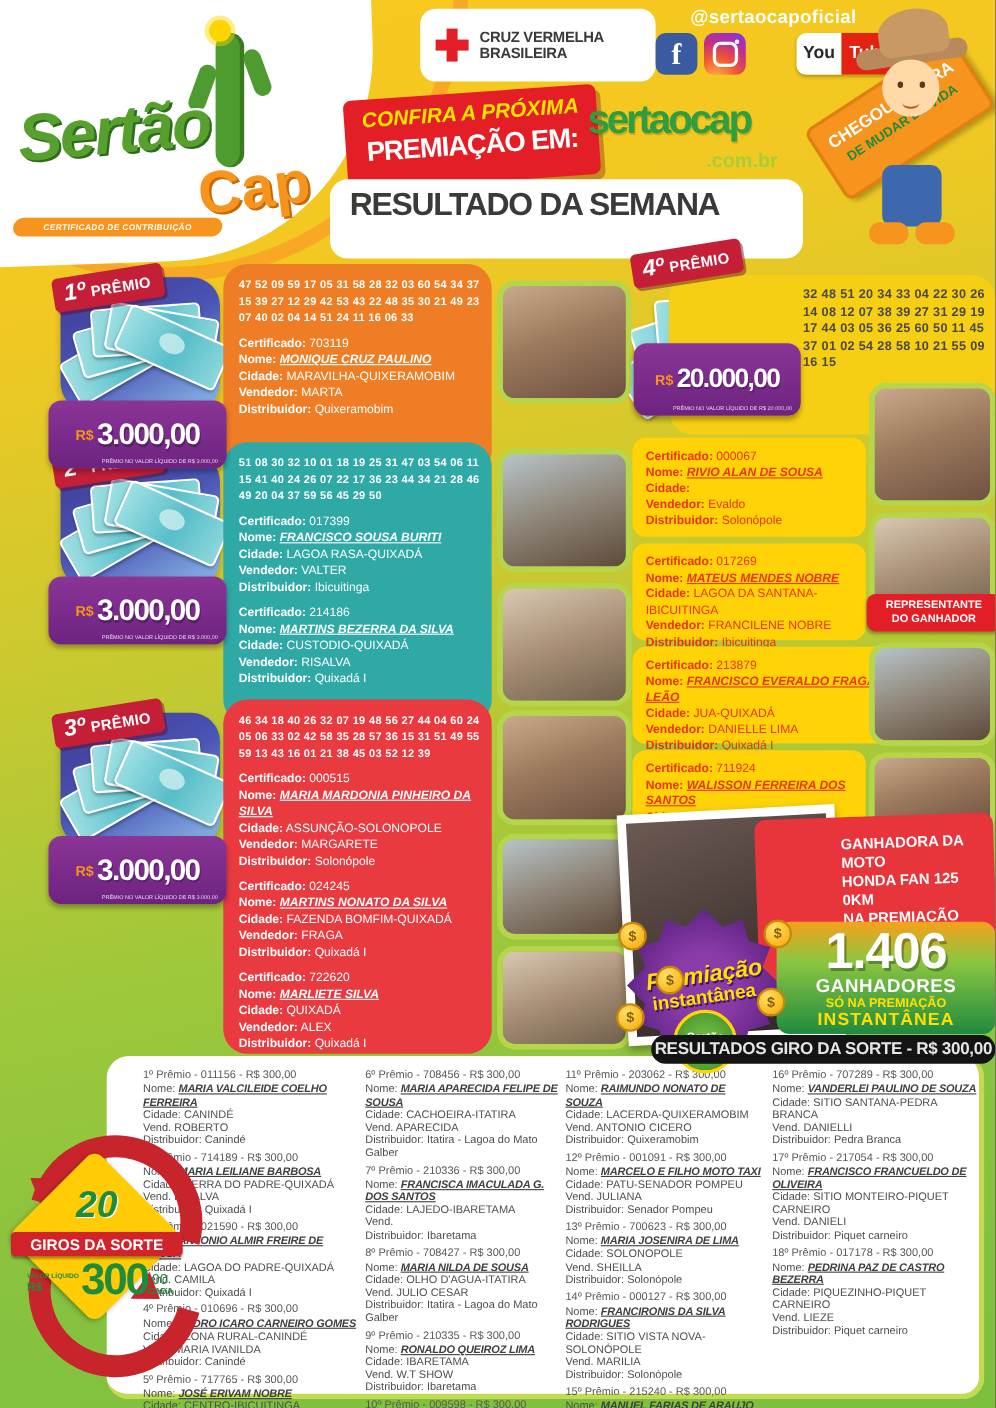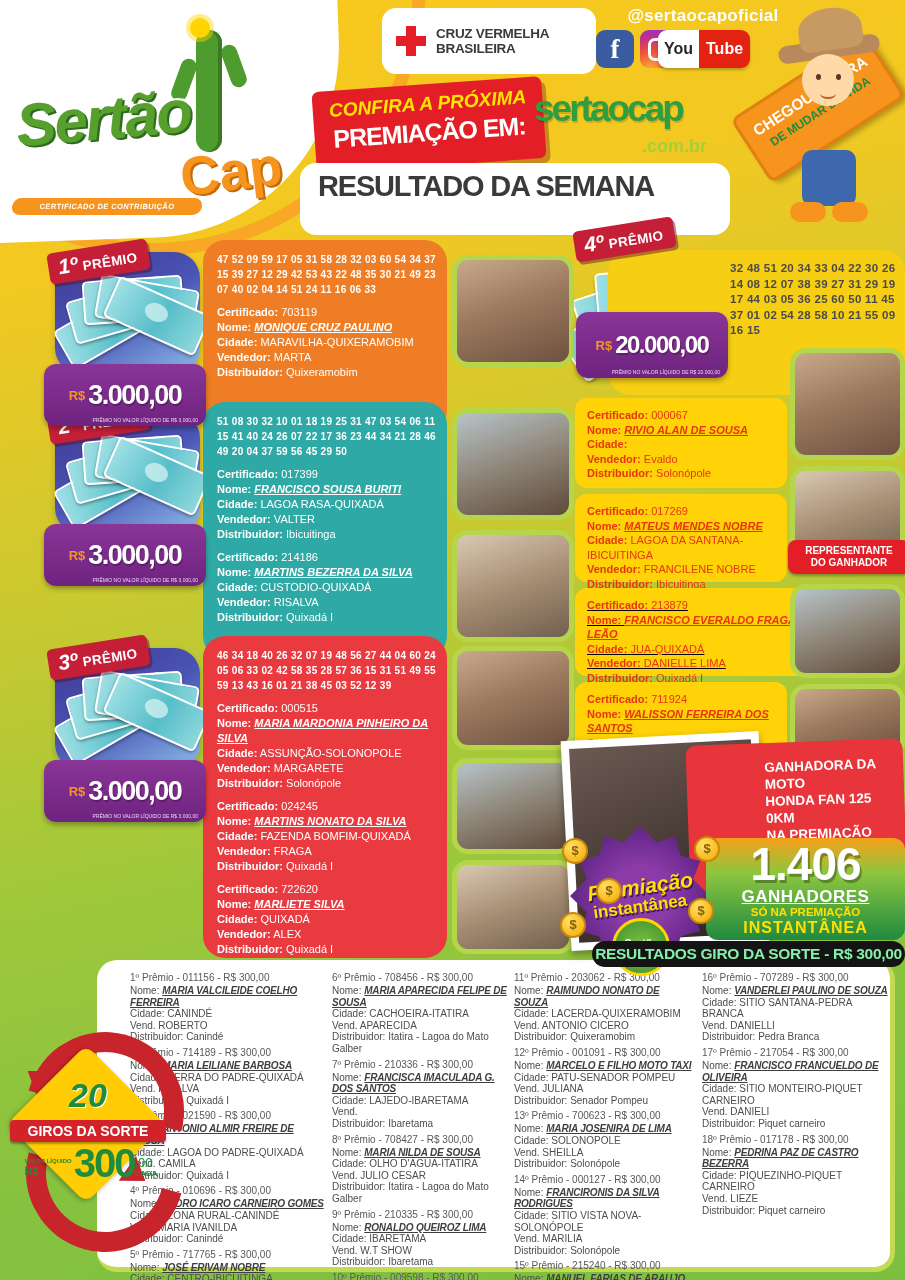--- a/index.html
+++ b/index.html
@@ -27,21 +27,21 @@
   .cross::before,.cross::after{content:"";position:absolute;background:#E31E26;}
   .cross::before{left:10px;top:0;width:10px;height:30px;}
   .cross::after{left:0;top:10px;width:30px;height:10px;}
   .cv-text{font-size:13.5px;font-weight:900;color:#3A3A39;line-height:15px;letter-spacing:-.3px;}
   .handle{left:588px;top:6px;width:230px;text-align:center;color:#fff;font-size:17px;font-weight:900;letter-spacing:.3px;}
   .icon{top:30px;width:38px;height:38px;border-radius:9px;}
   .fb{left:596px;background:#3A5BA0;color:#fff;font-size:27px;font-weight:900;text-align:center;line-height:38px;font-family:"Liberation Serif",serif;}
   .ig{left:640px;background:radial-gradient(circle at 28% 110%,#FDB743 0%,#F05533 40%,#C22E86 68%,#7638FA 100%);}
   .ig::before{content:"";position:absolute;left:8px;top:8px;width:17px;height:17px;border:3px solid #fff;border-radius:7px;}
   .ig::after{content:"";position:absolute;right:6px;top:6px;width:4px;height:4px;background:#fff;border-radius:50%;}
-  .yt{left:658px;top:30px;display:flex;height:38px;border-radius:9px;overflow:hidden;box-shadow:0 2px 3px rgba(0,0,0,.25);}
+  .yt{left:724px;top:30px;display:flex;height:38px;border-radius:9px;overflow:hidden;box-shadow:0 2px 3px rgba(0,0,0,.25);}
   .yt .you{background:#fff;color:#282828;font-weight:900;font-size:16px;line-height:38px;padding:0 6px;}
   .yt .tube{background:#E32212;color:#fff;font-weight:900;font-size:16px;line-height:38px;padding:0 7px;}
   .confira{left:314px;top:84px;width:230px;height:82px;background:#E31E26;border-radius:7px;transform:rotate(-4deg);
     box-shadow:4px 5px 0 rgba(120,20,20,.35);padding:9px 8px;box-sizing:border-box;text-align:center;}
   .confira .l1{color:#FFE400;font-weight:900;font-style:italic;font-size:19px;}
   .confira .l2{color:#fff;font-weight:900;font-size:25px;letter-spacing:-1px;margin-top:3px;}
   .siteword{left:534px;top:88px;font-size:37px;font-weight:900;color:#2F9E41;letter-spacing:-3px;text-shadow:1px 2px 0 rgba(0,0,0,.15);}
   .sitesuffix{left:642px;top:136px;font-size:18px;font-weight:900;color:#A6CE39;}
   .result-band{left:300px;top:163px;width:430px;height:72px;background:#fff;border-radius:16px;padding:7px 0 0 18px;box-sizing:border-box;}
   .result-title{font-size:29px;font-weight:900;color:#3A3A39;letter-spacing:-1.2px;}
@@ -128,24 +128,24 @@
   .star .w2{color:#FFE000;font-weight:900;font-size:17px;transform:rotate(-8deg);margin-top:-2px;text-shadow:1px 2px 0 #3d1458;}
   .minilogo{left:612px;top:918px;width:52px;height:52px;border-radius:50%;background:radial-gradient(circle,#7FC242,#3B8F2E);z-index:7;
     border:3px solid #FFD400;display:flex;flex-direction:column;align-items:center;justify-content:center;}
   .minilogo .ms{color:#fff;font-weight:900;font-size:11px;font-style:italic;}
   .minilogo .mc{color:#FFD400;font-weight:900;font-size:10px;margin-top:-2px;}
   .coin{width:22px;height:22px;border-radius:50%;background:radial-gradient(circle at 35% 30%,#FFE066,#F5A800);
     border:2px solid #C8860A;color:#8a5c00;font-weight:900;font-size:13px;text-align:center;line-height:21px;z-index:7;}
   .count-panel{left:706px;top:838px;width:199px;height:102px;border-radius:12px;z-index:6;text-align:center;
     background:linear-gradient(180deg,#F7A01B 0%,#8CC63F 35%,#1F8A41 100%);padding-top:2px;box-sizing:border-box;}
   .count-panel .cnum{color:#fff;font-weight:900;font-size:46px;line-height:48px;letter-spacing:-1px;text-shadow:2px 3px 0 rgba(0,0,0,.3);}
-  .count-panel .cl1{color:#fff;font-weight:900;font-size:17px;line-height:18px;letter-spacing:.5px;text-decoration:underline;}
+  .count-panel .cl1{color:#fff;font-weight:900;font-size:17px;line-height:18px;letter-spacing:.5px;}
   .count-panel .cl2{color:#FFE000;font-weight:900;font-size:11.5px;line-height:13px;}
   .count-panel .cl3{color:#FFE000;font-weight:900;font-size:16px;line-height:17px;letter-spacing:1px;}
-  .giro-bar{left:592px;top:941px;width:313px;height:26px;background:#141414;border-radius:13px;color:#86efac;
+  .giro-bar{left:592px;top:941px;width:313px;height:26px;background:#141414;border-radius:13px;color:#e5e5e5;
     font-weight:900;font-size:15.5px;text-align:center;line-height:26px;z-index:8;letter-spacing:-.3px;}
 
   
   .list-panel{left:97px;top:960px;width:798px;height:312px;background:#fff;border-radius:20px;z-index:2;
     border-right:5px solid #C3DB52;border-bottom:5px solid #C3DB52;box-sizing:border-box;}
   .gcol{position:absolute;top:971px;z-index:3;}
   .gentry{margin-bottom:3px;}
   .gtitle{font-size:10px;line-height:13px;color:#58585A;margin-bottom:1px;}
   .gline{font-size:10px;line-height:11.6px;color:#4D4D4F;}
   .gname{font-weight:900;font-style:italic;text-decoration:underline;color:#3F3F41;letter-spacing:-.2px;}
@@ -385,21 +385,21 @@
   </div>
   <div class="abs ycert" style="left:575px;top:494px;width:212px;height:88px;">
     <div class="cert">
       <div><span class="lab">Certificado:</span> <span>017269</span></div>
       <div><span class="lab">Nome:</span> <span class="wname">MATEUS MENDES NOBRE</span></div>
       <div><span class="lab">Cidade:</span> <span>LAGOA DA SANTANA-IBICUITINGA</span></div>
       <div><span class="lab">Vendedor:</span> <span>FRANCILENE NOBRE</span></div>
       <div><span class="lab">Distribuidor:</span> <span>Ibicuitinga</span></div>
     </div>
   </div>
-  <div class="abs ycert" style="left:575px;top:588px;width:234px;height:88px;text-decoration:underline;">
+  <div class="abs ycert" style="left:575px;top:588px;width:234px;height:88px;">
     <div class="cert">
       <div><span class="lab">Certificado:</span> <span>213879</span></div>
       <div><span class="lab">Nome:</span> <span class="wname">FRANCISCO EVERALDO FRAGA LEÃO</span></div>
       <div><span class="lab">Cidade:</span> <span>JUA-QUIXADÁ</span></div>
       <div><span class="lab">Vendedor:</span> <span>DANIELLE LIMA</span></div>
       <div><span class="lab">Distribuidor:</span> <span>Quixadá I</span></div>
     </div>
   </div>
   <div class="abs ycert" style="left:575px;top:682px;width:212px;height:82px;">
     <div class="cert">

